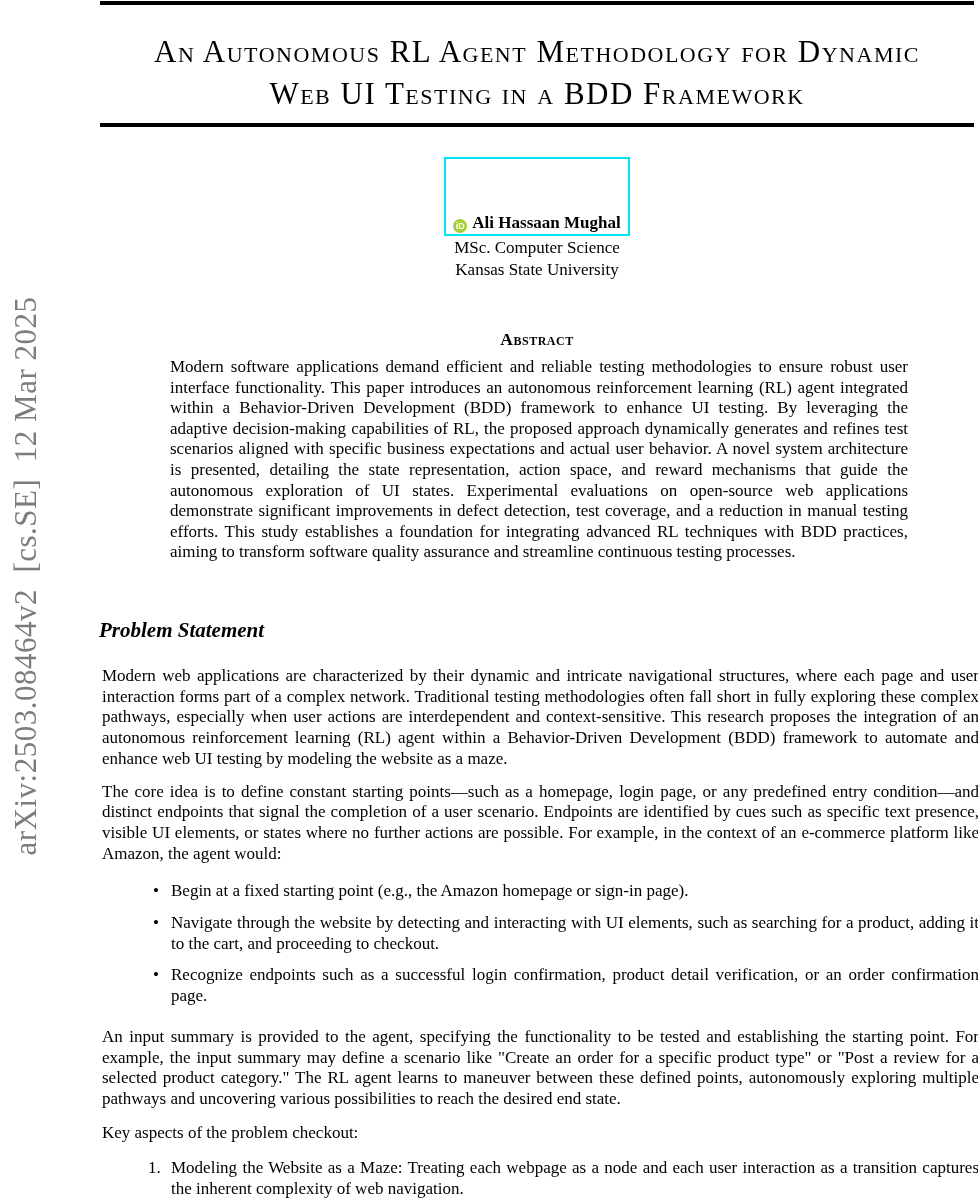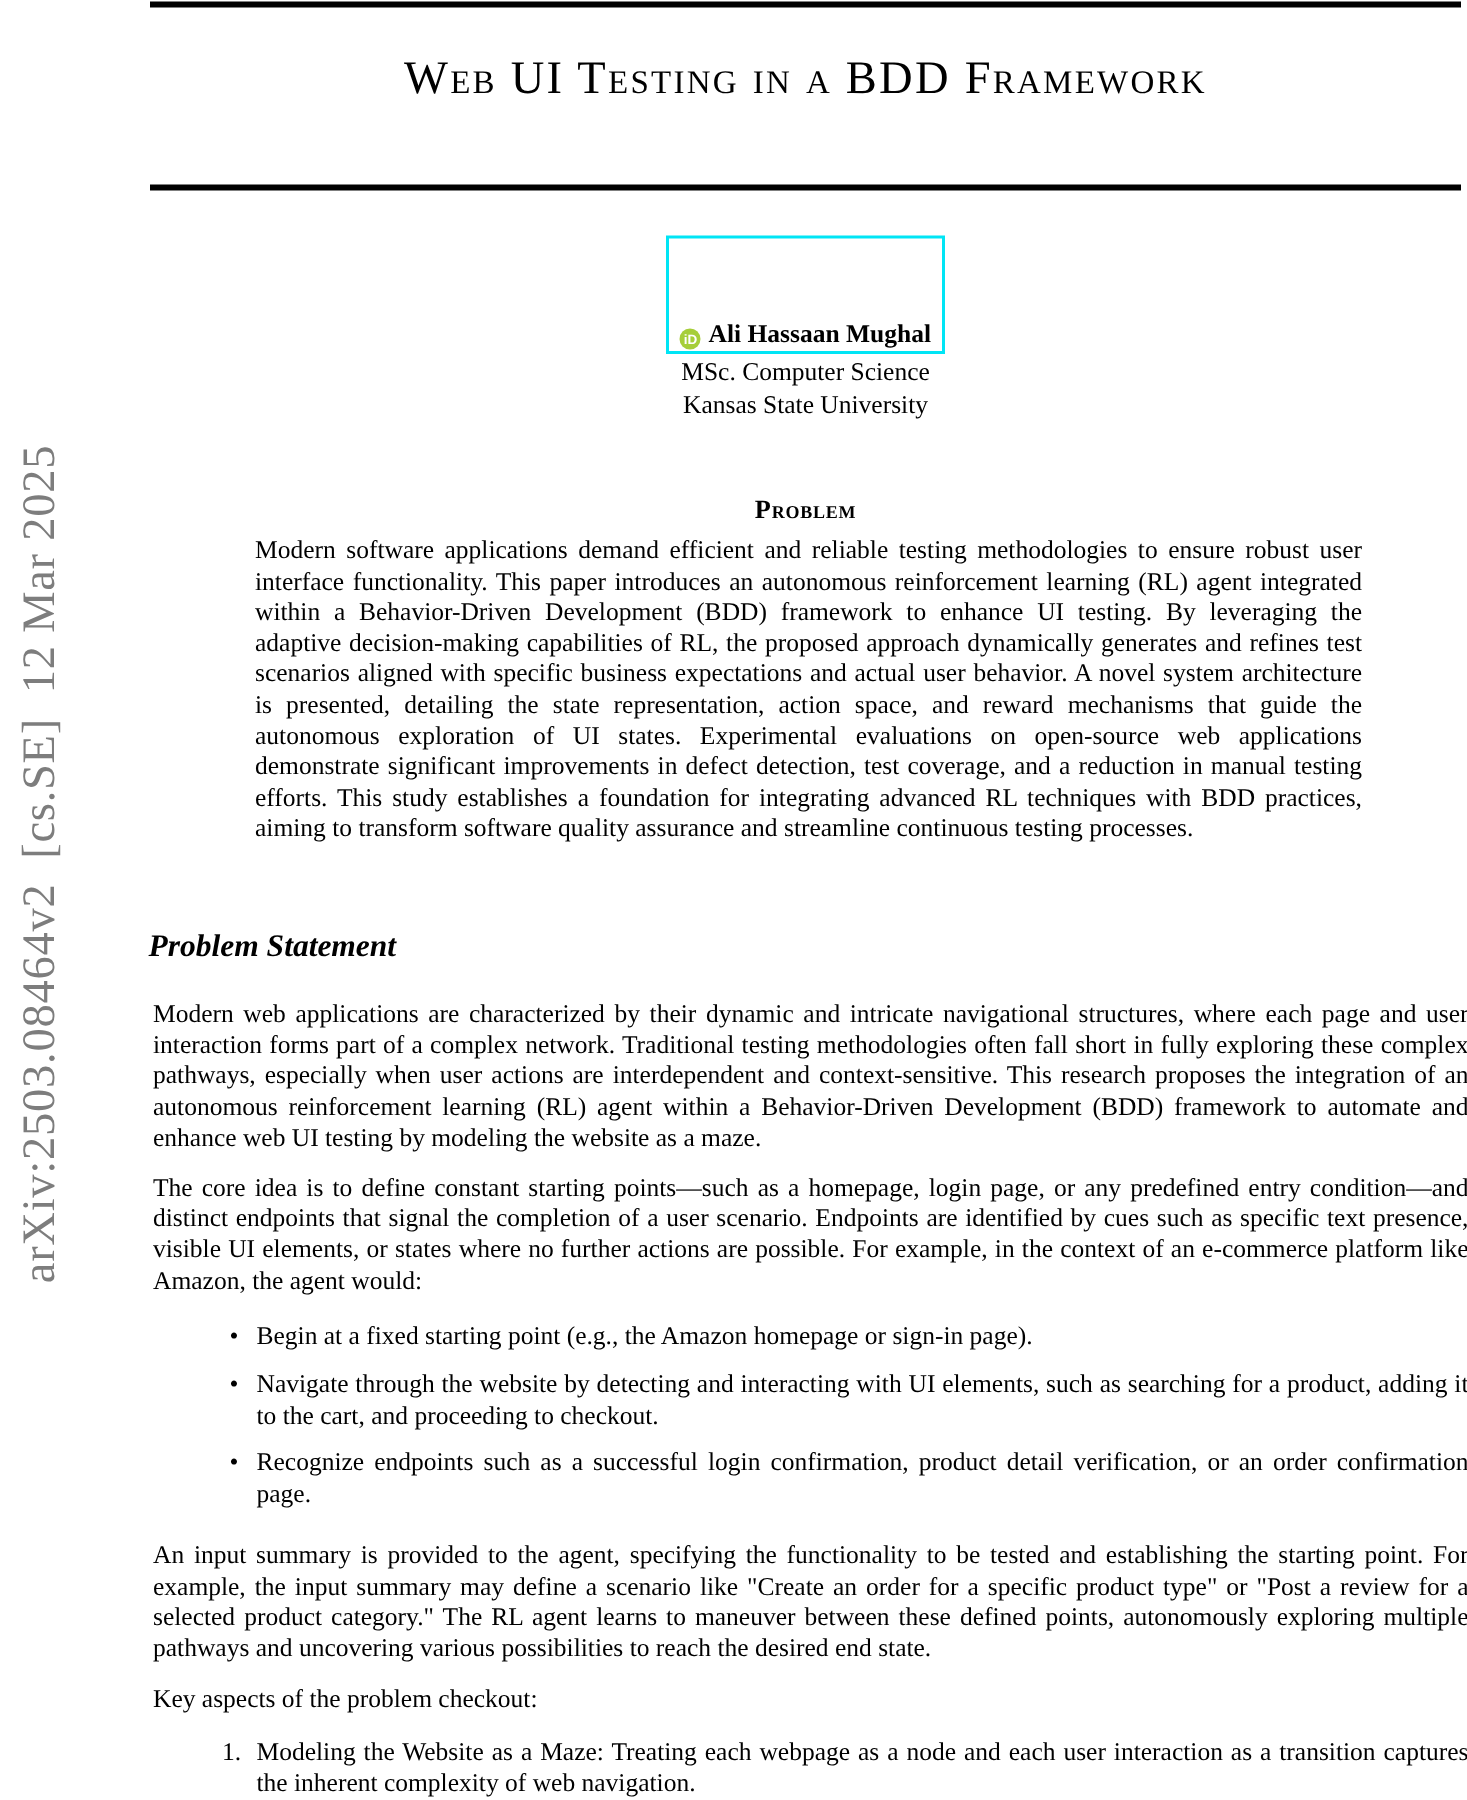--- a/index.html
+++ b/index.html
@@ -116,32 +116,33 @@
 </head>
 <body>
 
 <div class="page">
 
   <div class="arxiv-stamp">arXiv:2503.08464v2  [cs.SE]  12 Mar 2025</div>
 
   <div class="rule rule-top"></div>
 
   <div class="title">
+    <div>An Autonomous RL Agent Methodology for Dynamic</div>
     <div>Web UI Testing in a BDD Framework</div>
   </div>
 
   <div class="rule rule-mid"></div>
 
   <div class="author-wrap">
     <span class="author-box"><span class="orcid-icon">iD</span><span class="author-name">Ali Hassaan Mughal</span></span>
     <div class="author-line">MSc. Computer Science</div>
     <div class="author-line">Kansas State University</div>
   </div>
 
-  <div class="abs-head">Problem</div>
+  <div class="abs-head">Abstract</div>
 
   <div class="abs-body">Modern software applications demand efficient and reliable testing methodologies to ensure robust user interface functionality. This paper introduces an autonomous reinforcement learning (RL) agent integrated within a Behavior-Driven Development (BDD) framework to enhance UI testing. By leveraging the adaptive decision-making capabilities of RL, the proposed approach dynamically generates and refines test scenarios aligned with specific business expectations and actual user behavior. A novel system architecture is presented, detailing the state representation, action space, and reward mechanisms that guide the autonomous exploration of UI states. Experimental evaluations on open-source web applications demonstrate significant improvements in defect detection, test coverage, and a reduction in manual testing efforts. This study establishes a foundation for integrating advanced RL techniques with BDD practices, aiming to transform software quality assurance and streamline continuous testing processes.</div>
 
   <div class="sec-head">Problem Statement</div>
 
   <div class="flow">
 
     <div class="p1">Modern web applications are characterized by their dynamic and intricate navigational structures, where each page and user interaction forms part of a complex network. Traditional testing methodologies often fall short in fully exploring these complex pathways, especially when user actions are interdependent and context-sensitive. This research proposes the integration of an autonomous reinforcement learning (RL) agent within a Behavior-Driven Development (BDD) framework to automate and enhance web UI testing by modeling the website as a maze.</div>
 
     <div class="p2">The core idea is to define constant starting points—such as a homepage, login page, or any predefined entry condition—and distinct endpoints that signal the completion of a user scenario. Endpoints are identified by cues such as specific text presence, visible UI elements, or states where no further actions are possible. For example, in the context of an e-commerce platform like Amazon, the agent would:</div>

